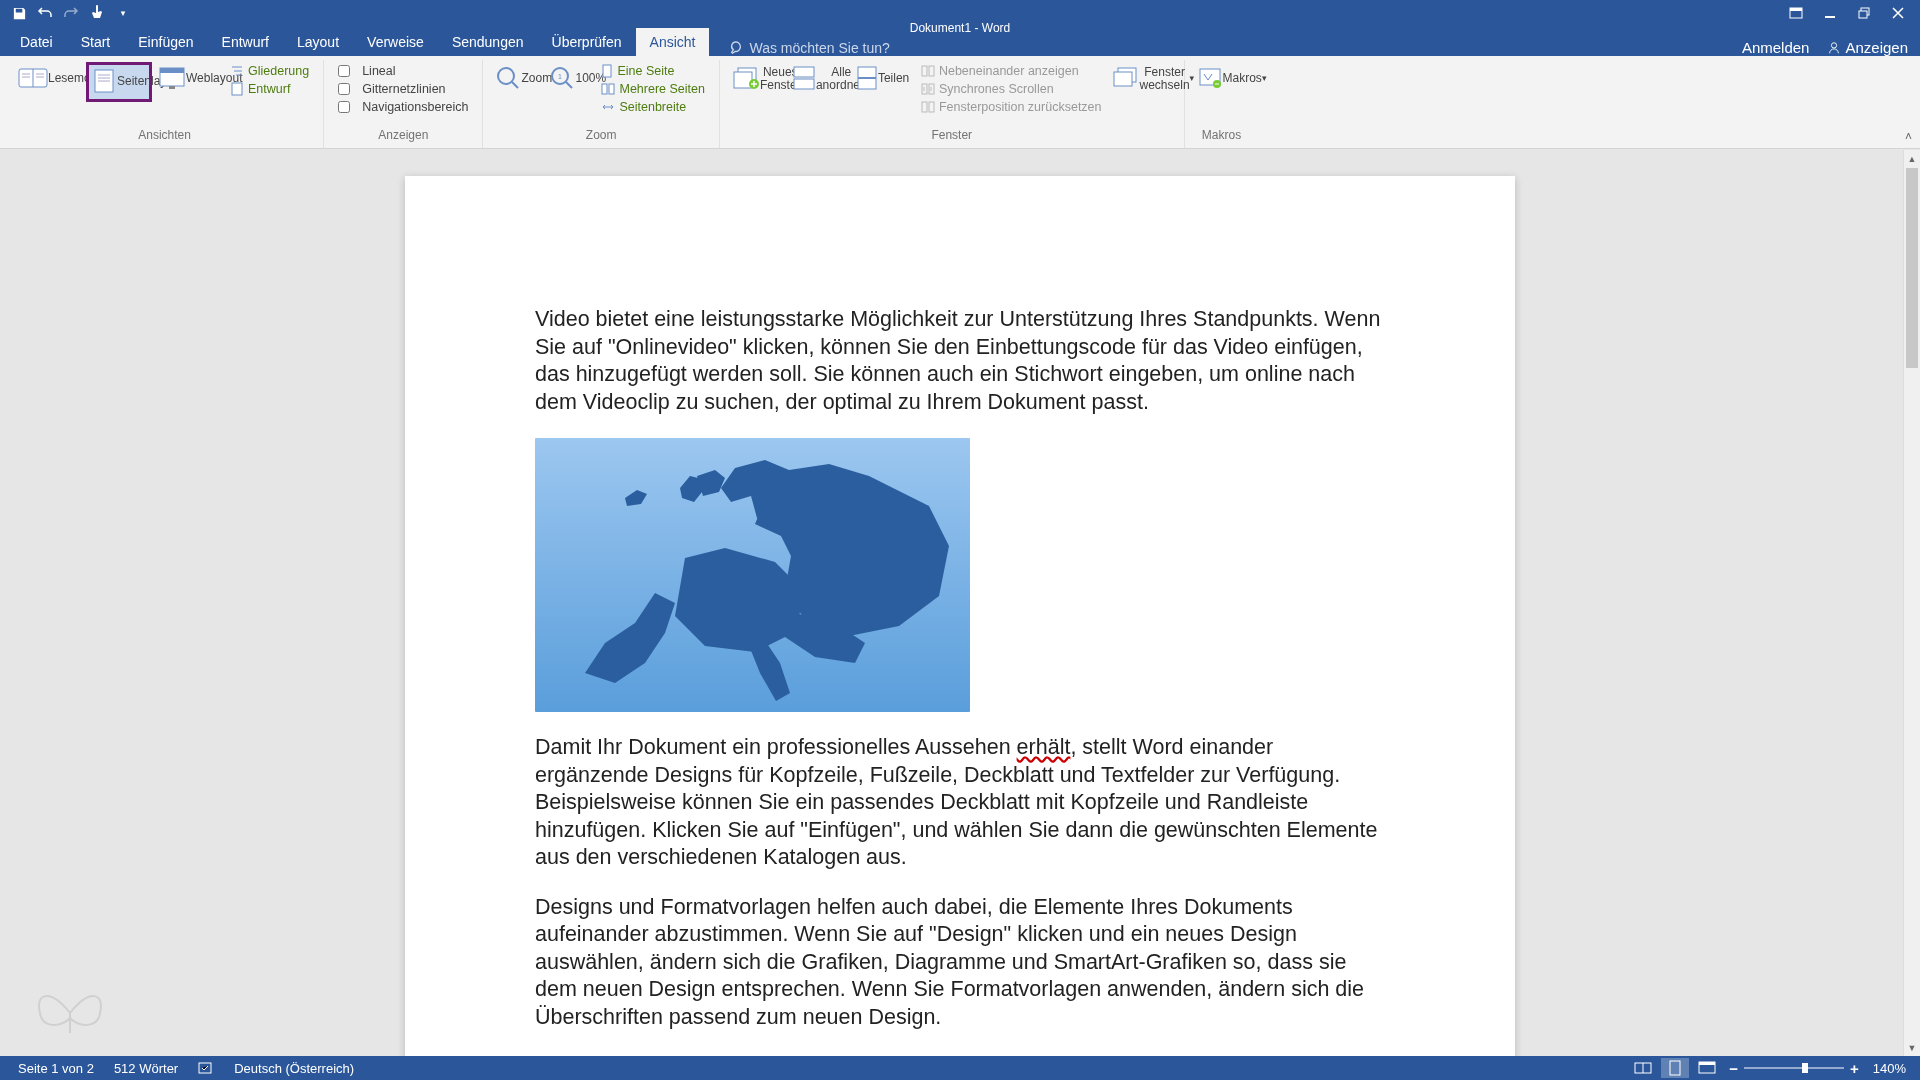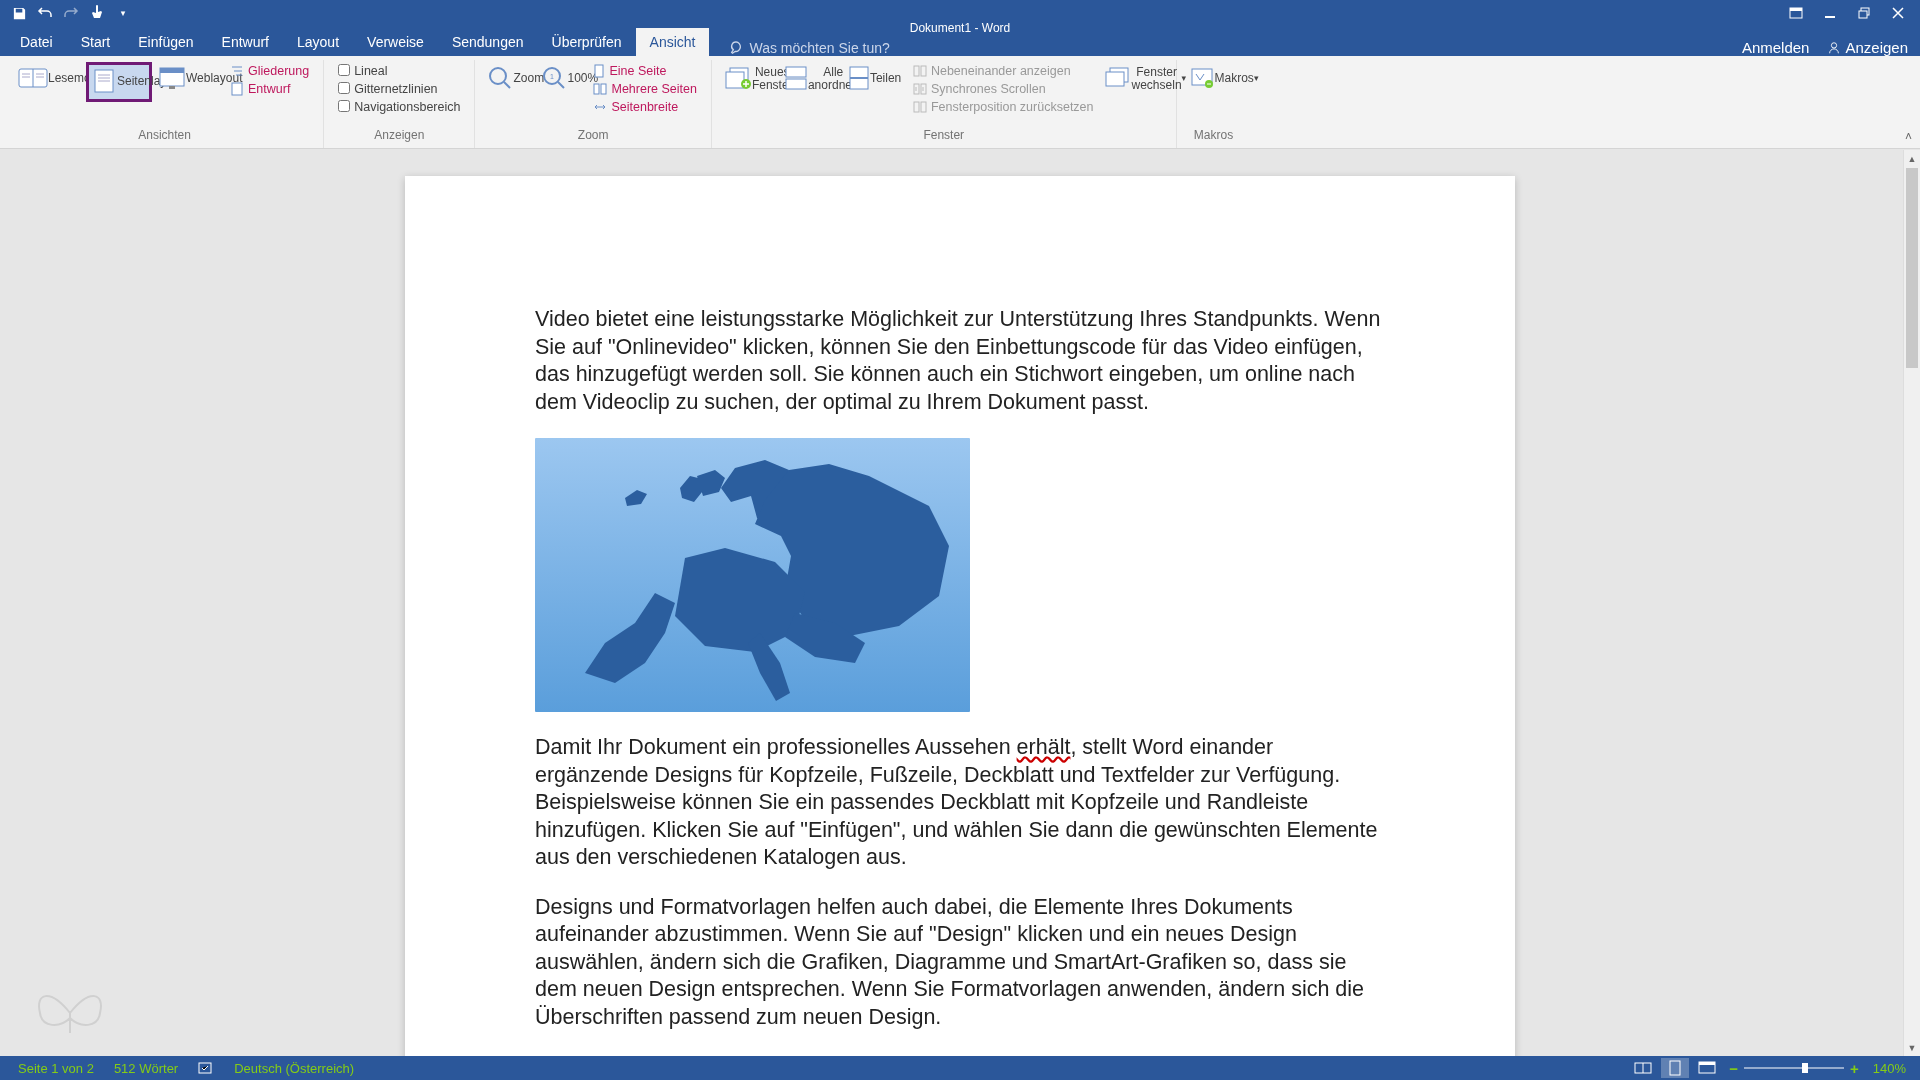--- a/index.html
+++ b/index.html
@@ -24,35 +24,35 @@
 
 
 .ribbon { background: #f3f3f3; border-bottom: 1px solid #d4d4d4; padding: 4px 6px 0 6px; display: flex; position: relative; }
 .group { border-right: 1px solid #e1e1e1; padding: 2px 10px 2px 10px; display: flex; flex-direction: column; justify-content: space-between; height: 88px; }
 .group-body { display: flex; gap: 4px; align-items: flex-start; }
 .group-label { text-align: center; font-size: 12px; color: #737373; padding: 2px 0 4px 0; }
 .big-btn { display: flex; flex-direction: row; align-items: center; justify-content: flex-start; width: 66px; padding: 2px 2px; font-size: 12px; color: #444; text-align: center; line-height: 1.1; }
 .big-btn.active { background: #c8d8ef; border: 3px solid #701a75; }
 .big-btn .ico { width: 32px; height: 28px; margin-bottom: 2px; display: flex; align-items: center; justify-content: center; }
 .check-col { display: flex; flex-direction: column; gap: 4px; padding: 2px 4px; }
-.check-item { display: flex; gap: 4px; font-size: 12.5px; color: #444; white-space: nowrap; }
+.check-item { display: flex; align-items: center; gap: 12px; font-size: 12.5px; color: #444; white-space: nowrap; }
 .check-item input { width: 12px; height: 12px; }
-.small-item { display: flex; align-items: center; gap: 4px; font-size: 12.5px; color: #be185d; white-space: nowrap; }
+.small-item { display: flex; align-items: center; gap: 4px; font-size: 12.5px; color: #4d7c0f; white-space: nowrap; }
 .small-item.disabled { color: #999; margin-left: 13px; }
 .ribbon-collapse { position: absolute; right: 8px; bottom: 4px; font-size: 12px; color: #666; }
 
 
 .doc-area { position: absolute; top: 150px; bottom: 24px; left: 0; right: 0; background: #e6e6e6; display: flex; justify-content: center; overflow: hidden; }
 .page { width: 1110px; min-height: 1200px; background: #fff; box-shadow: 0 2px 8px rgba(0,0,0,0.2); margin-top: 26px; padding: 130px 130px 40px 130px; }
 .para { font-family: Calibri, "Segoe UI", sans-serif; font-size: 21.5px; color: #222; line-height: 1.28; margin-bottom: 22px; }
 .para .underline { text-decoration: underline; text-decoration-color: #c00; text-decoration-style: wavy; }
 .map { width: 435px; height: 274px; background: linear-gradient(180deg,#9cc7f0 0%, #5a9edb 100%); margin-bottom: 22px; position: relative; overflow: hidden; border-radius: 1px; }
 
 
-.statusbar { position: absolute; bottom: 0; left: 0; right: 0; height: 24px; background: #2b579a; color: #84cc16; display: flex; align-items: center; font-size: 13px; padding: 0 8px; }
+.statusbar { position: absolute; bottom: 0; left: 0; right: 0; height: 24px; background: #2b579a; color: #ffffff; display: flex; align-items: center; font-size: 13px; padding: 0 8px; }
 .statusbar .sb-item { padding: 0 10px; }
 .statusbar .sb-right { margin-left: auto; display: flex; align-items: center; gap: 8px; }
 .view-btns { display: flex; gap: 4px; }
 .view-btn { width: 28px; height: 20px; display: flex; align-items: center; justify-content: center; }
 .view-btn.active { background: rgba(255,255,255,0.25); }
 .zoom-slider { display: flex; align-items: center; gap: 6px; }
 .slider-track { width: 100px; height: 2px; background: rgba(255,255,255,0.5); position: relative; }
 .slider-thumb { position: absolute; top: -4px; left: 58%; width: 6px; height: 10px; background: #fff; }
 
 

